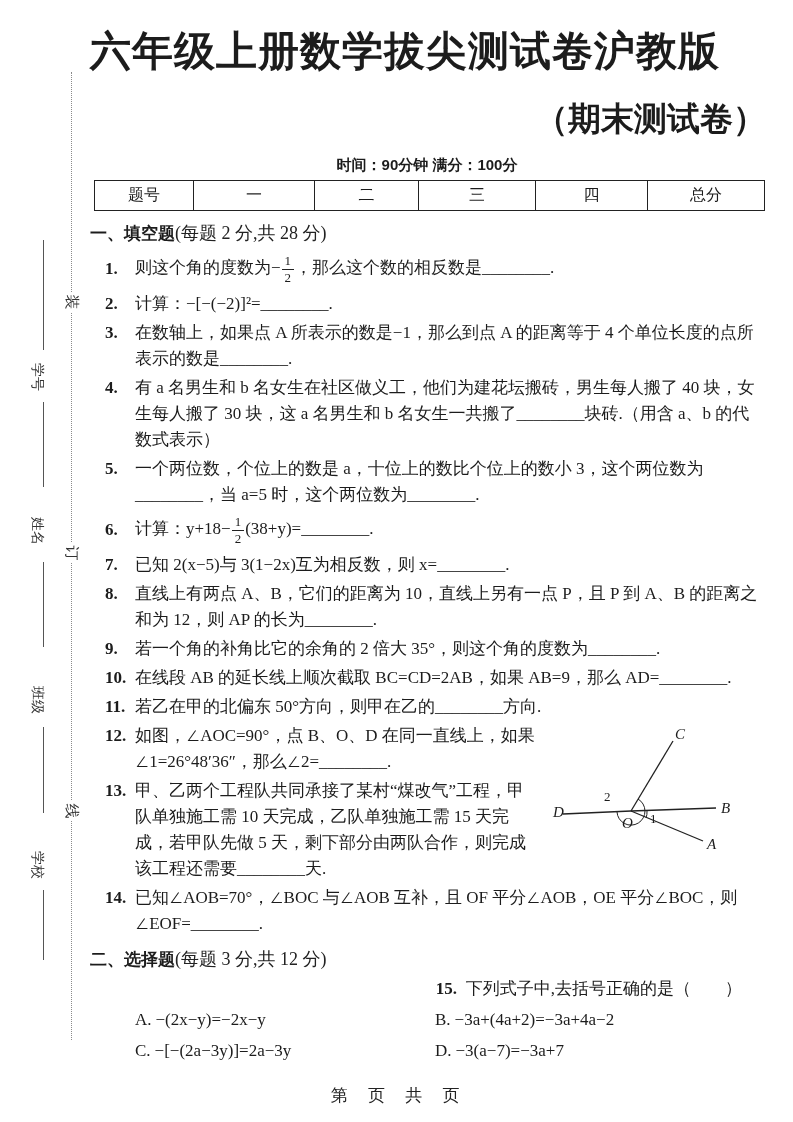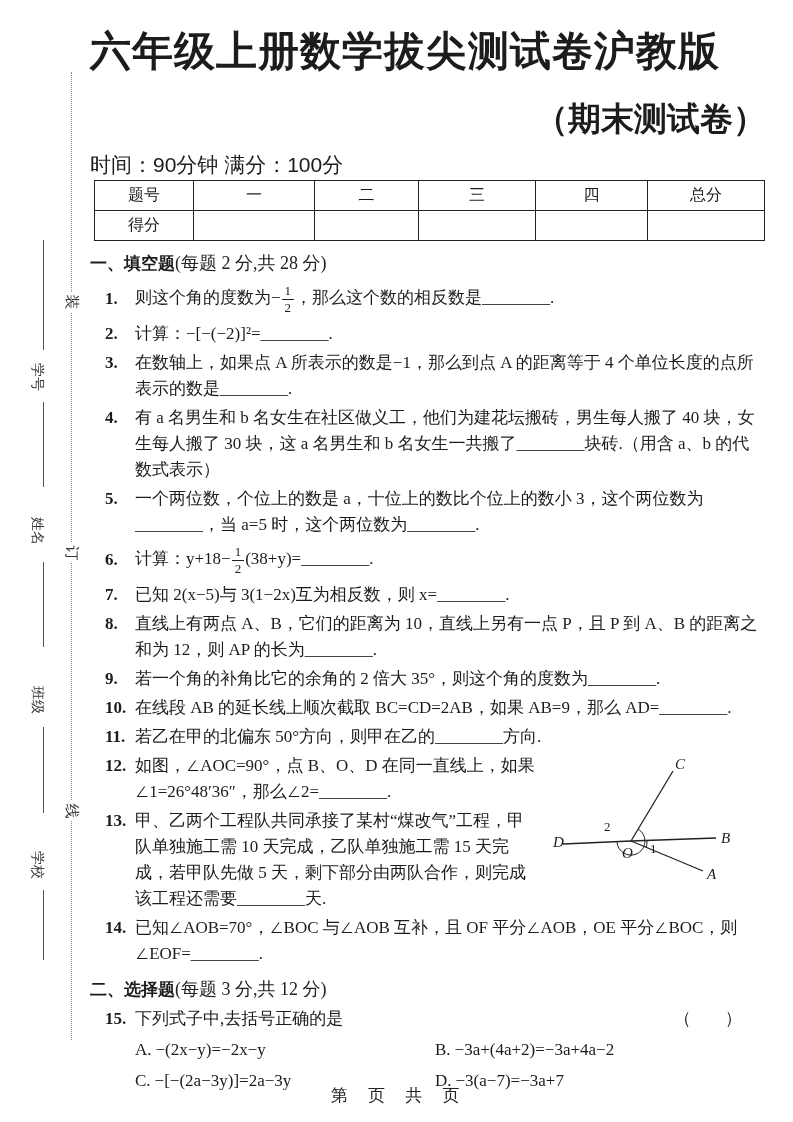--- a/index.html
+++ b/index.html
@@ -27,22 +27,22 @@
   .vl3{top:562px;height:85px;}
   .vl4{top:727px;height:86px;}
   .vl5{top:890px;height:70px;}
 
   
   .main{position:absolute;left:90px;top:0;width:676px;}
   .title{margin:26px 0 0 0;text-align:left;font-family:"Liberation Sans",sans-serif;
          font-weight:bold;font-size:41px;line-height:50px;letter-spacing:1px;}
   .subtitle{margin:22px 0 0 0;text-align:right;font-family:"Liberation Sans",sans-serif;
             font-weight:bold;font-size:33px;line-height:42px;}
-  .meta{margin:14px 2px 4px 0;text-align:left;font-family:"Liberation Sans",sans-serif;
-        font-weight:normal;font-size:21px;line-height:22px;}
+  .meta{margin:14px 2px 4px 0;text-align:center;font-family:"Liberation Sans",sans-serif;
+        font-weight:bold;font-size:15px;line-height:22px;}
 
   table.score-table{border-collapse:collapse;width:668px;margin-left:4px;
                     table-layout:fixed;}
   table.score-table td{border:1.6px solid #222;height:29px;text-align:center;
                        font-size:16px;padding:0;}
   td.c-no{width:98px;} td.c-1{width:120px;} td.c-2{width:103px;}
   td.c-3{width:116px;} td.c-4{width:111px;} td.c-5{width:116px;}
 
   .sec-head{margin:9px 0 3px 0;font-size:17px;line-height:26px;}
   .sec-head .hm{font-family:"Liberation Sans",sans-serif;font-weight:bold;}
@@ -51,21 +51,21 @@
   .questions{font-size:17px;}
   .q{position:relative;margin:3px 0;line-height:26px;padding-left:45px;}
   .qnum{display:inline-block;width:30px;margin-left:-30px;font-weight:bold;}
   .q-frac{display:flex;align-items:center;min-height:38px;}
   .q-frac .qnum{flex:0 0 30px;width:30px;margin-left:-30px;}
   .frac{display:inline-block;vertical-align:middle;text-align:center;
         font-size:13px;line-height:1.05;margin:0 1px;}
   .frac .fnum{display:block;border-bottom:1px solid #222;padding:0 3px 1px 3px;}
   .frac .fden{display:block;padding-top:1px;}
 
-  .q15-row{display:flex;justify-content:space-between;}
+  .q15-row{display:flex;justify-content:flex-end;}
   .q15-row .bracket{margin-right:24px;white-space:pre;}
   .opt-row{display:flex;padding-left:45px;margin:5px 0;line-height:26px;}
   .opt{white-space:nowrap;}
   .opt-a,.opt-c{width:300px;}
   .opt .olabel{margin-right:4px;}
 
   
   .geo{float:right;width:215px;height:142px;margin:2px 0 4px 10px;}
   .geo svg{display:block;}
   .geo .gline{stroke:#222;stroke-width:1.3;fill:none;}
@@ -104,28 +104,20 @@
 
     <table class="score-table">
       <tbody>
           <tr>
         <td class="c-no">题号</td>
         <td class="c-1">一</td>
         <td class="c-2">二</td>
         <td class="c-3">三</td>
         <td class="c-4">四</td>
         <td class="c-5">总分</td>
-      </tr>
-      <tr>
-        <td>得分</td>
-        <td></td>
-        <td></td>
-        <td></td>
-        <td></td>
-        <td></td>
       </tr>
     </tbody>
       </table>
 
     <div class="sec-head">
       <span class="hm">一、填空题</span><span class="hn">(每题 2 分,共 28 分)</span>
     </div>
 
     <div class="questions">
 

